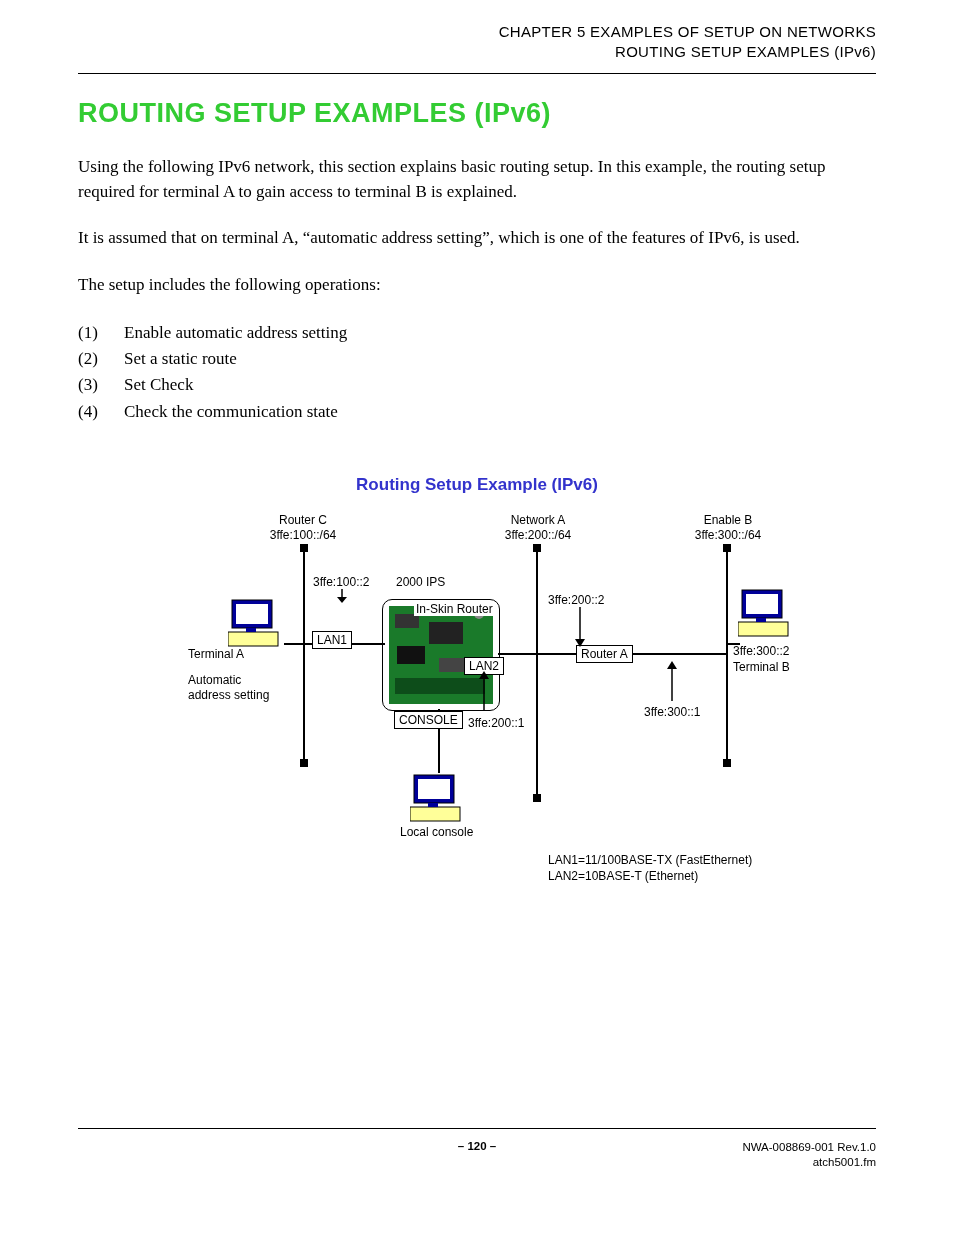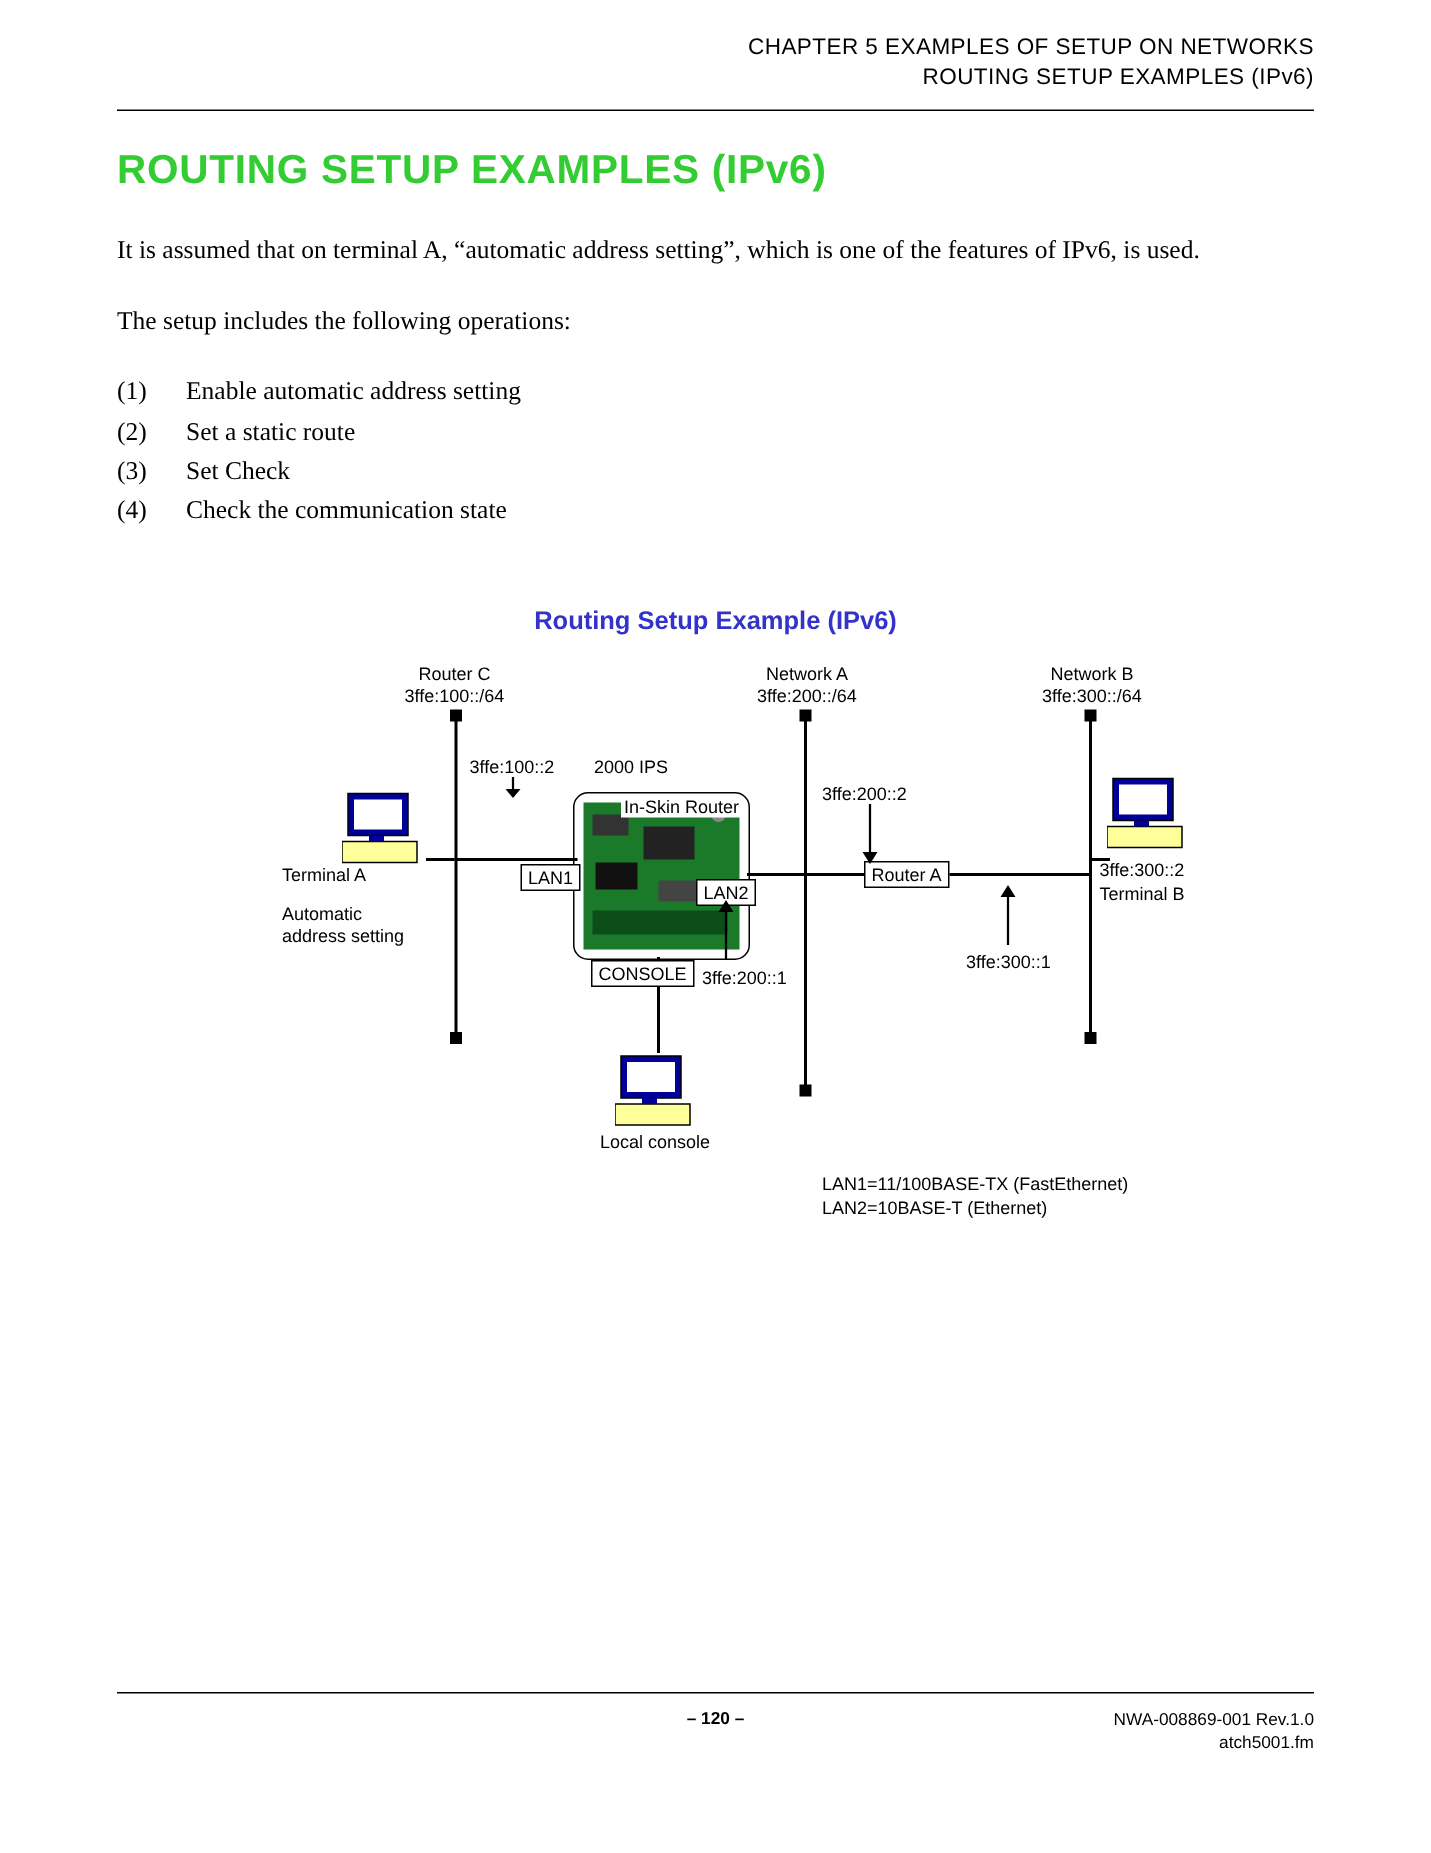--- a/index.html
+++ b/index.html
@@ -86,20 +86,21 @@
 <div class="page">
 
   <div class="header">
     <div>CHAPTER 5   EXAMPLES OF SETUP ON NETWORKS</div>
     <div>ROUTING SETUP EXAMPLES (IPv6)</div>
   </div>
   <hr class="header-rule">
 
   <h1 class="section-title">ROUTING SETUP EXAMPLES (IPv6)</h1>
 
+  <p class="body">Using the following IPv6 network, this section explains basic routing setup. In this example, the routing setup required for terminal A to gain access to terminal B is explained.</p>
   <p class="body">It is assumed that on terminal A, “automatic address setting”, which is one of the features of IPv6, is used.</p>
 
   <p class="body ops-intro">The setup includes the following operations:</p>
   <ul class="ops-list">
     <li>
         <span class="num">(1)</span>
         <span>Enable automatic address setting</span>
       </li>
     <li>
         <span class="num">(2)</span>
@@ -116,21 +117,21 @@
   </ul>
 
   <div class="figure-title">Routing Setup Example (IPv6)</div>
 
   <div class="diagram">
 
     <div class="d-label" style="left:65px; top:0; width:120px;">Router C</div>
     <div class="d-label" style="left:65px; top:15px; width:120px;">3ffe:100::/64</div>
     <div class="d-label" style="left:300px; top:0; width:120px;">Network A</div>
     <div class="d-label" style="left:300px; top:15px; width:120px;">3ffe:200::/64</div>
-    <div class="d-label" style="left:490px; top:0; width:120px;">Network B</div>
+    <div class="d-label" style="left:490px; top:0; width:120px;">Enable B</div>
     <div class="d-label" style="left:490px; top:15px; width:120px;">3ffe:300::/64</div>
 
     <div class="vbus" style="left:125px; top:35px; height:215px;">
       <div class="end" style="top:-4px;"></div>
         <div class="end" style="bottom:-4px;"></div>
     </div>
     <div class="vbus" style="left:358px; top:35px; height:250px;">
       <div class="end" style="top:-4px;"></div>
         <div class="end" style="bottom:-4px;"></div>
     </div>
@@ -179,21 +180,21 @@
 
     <div class="d-label" style="left:135px; top:62px;">3ffe:100::2</div>
     <div class="d-label" style="left:218px; top:62px;">2000 IPS</div>
 
     <svg style="position:absolute; left:158px; top:76px;" width="12" height="14">
         <line x1="6" y1="0" x2="6" y2="9" stroke="#000" stroke-width="1.5"></line>
         <polygon points="1,8 11,8 6,14" fill="#000"></polygon>
       </svg>
 
     <div class="hline" style="left:125px; top:130px; width:82px;"></div>
-    <div class="box" style="left:134px; top:134px;margin-left:35px;">LAN1</div>
+    <div class="box" style="left:134px; top:118px;">LAN1</div>
 
     <div class="hline" style="left:320px; top:140px; width:228px;"></div>
     <div class="box" style="left:286px; top:144px;">LAN2</div>
     <div class="box" style="left:398px; top:132px;">Router A</div>
 
     <div class="d-label" style="left:370px; top:80px;">3ffe:200::2</div>
     <svg style="position:absolute; left:396px; top:94px;" width="12" height="40">
         <line x1="6" y1="0" x2="6" y2="34" stroke="#000" stroke-width="1.5"></line>
         <polygon points="1,32 11,32 6,40" fill="#000"></polygon>
       </svg>

